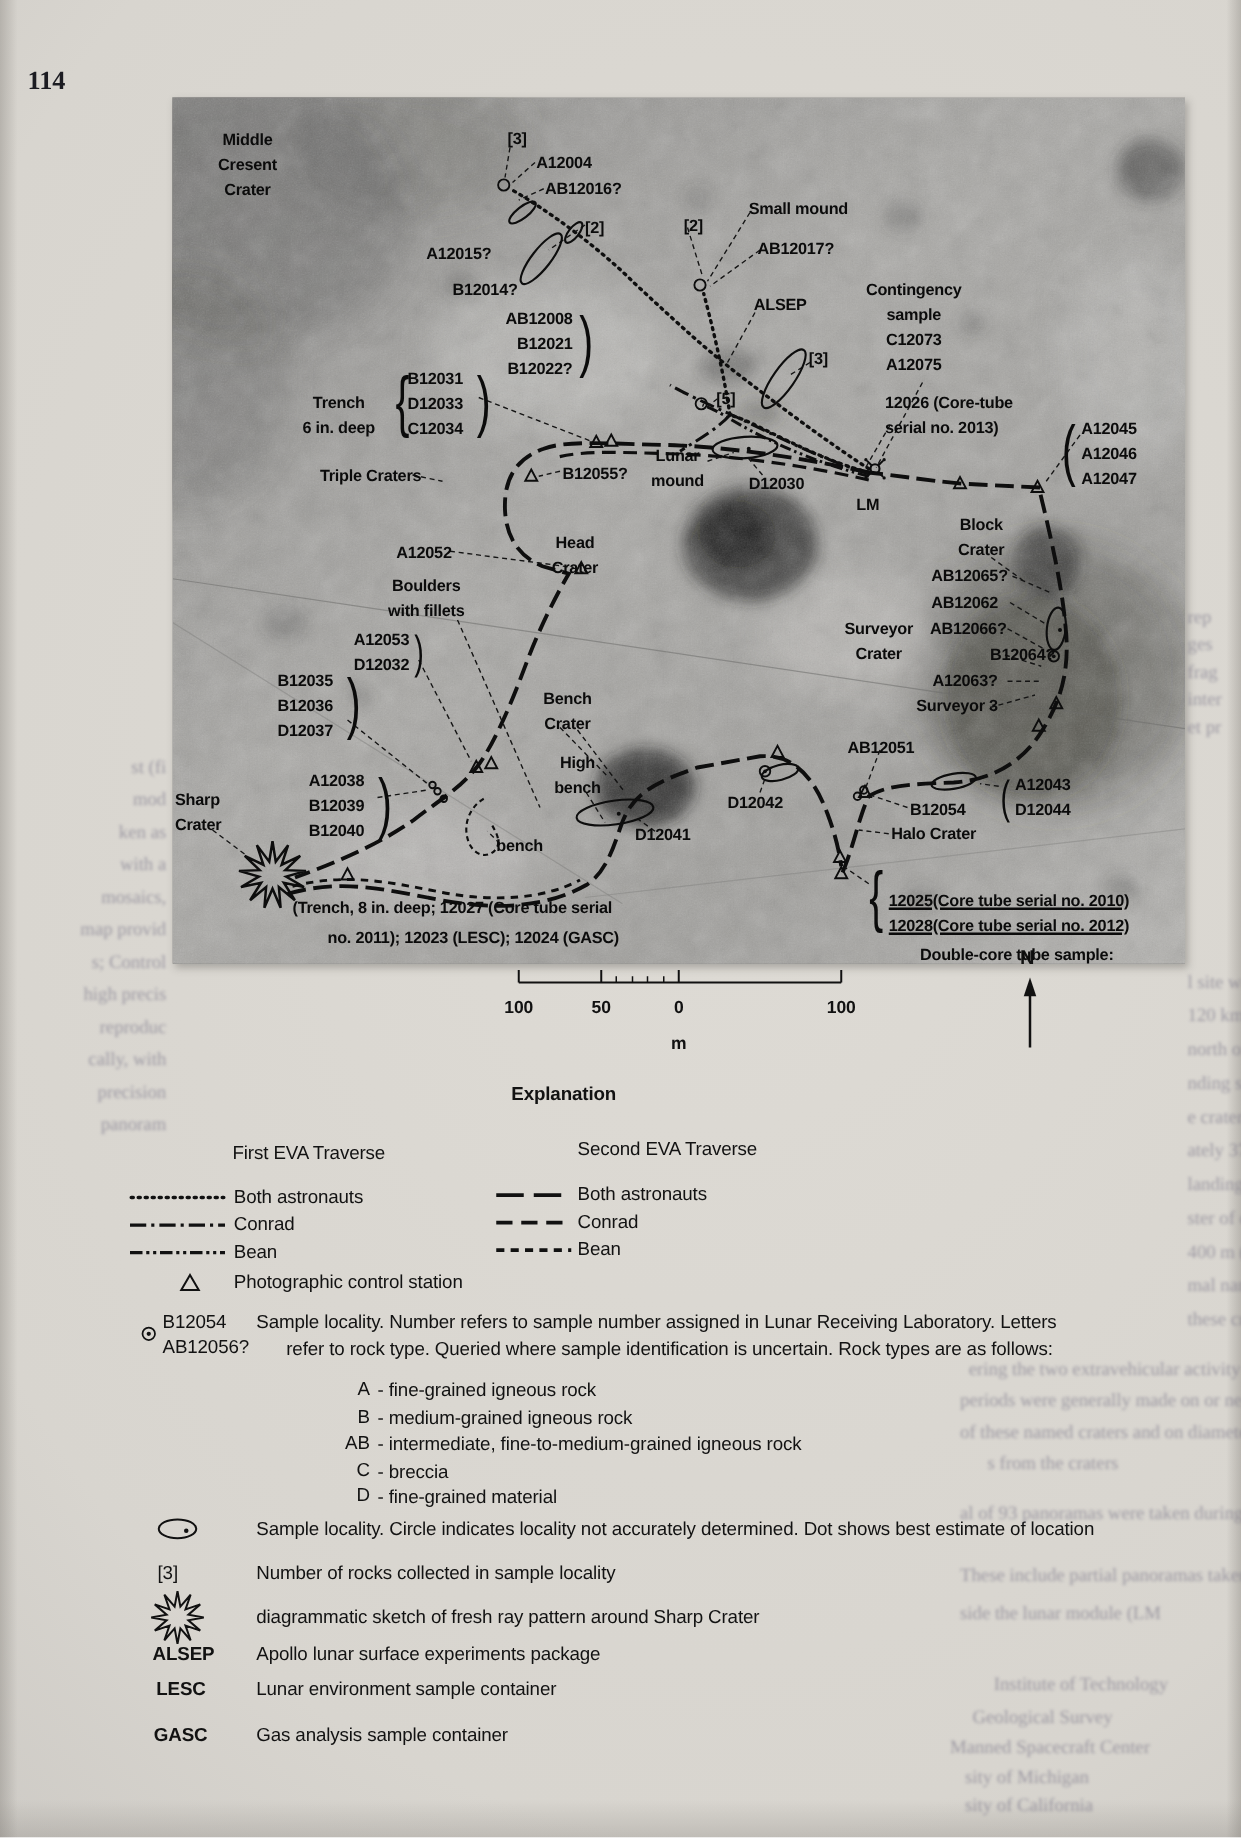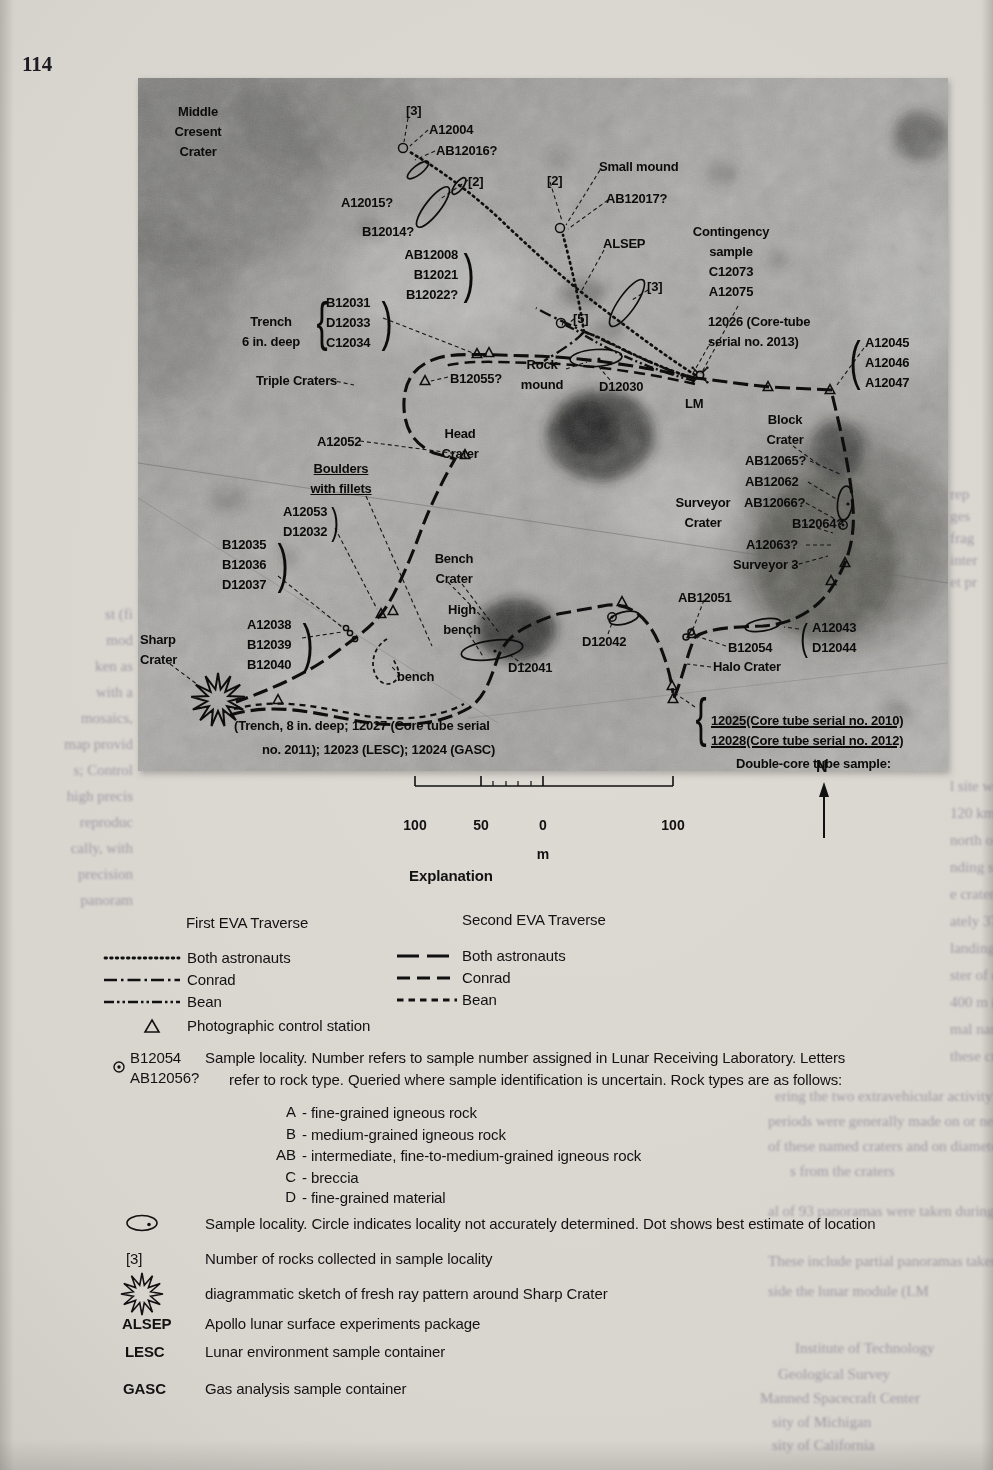--- a/index.html
+++ b/index.html
@@ -20,21 +20,21 @@
   #photo svg{position:absolute;left:0;top:0;}
   .map-label{position:absolute;font:bold 13px/20px "Liberation Sans",sans-serif;
     color:#0b0b0b;white-space:pre-line;letter-spacing:-.2px;z-index:5;}
   .map-label.ac{transform:translateX(-50%);text-align:center;}
   .map-label.ar{transform:translateX(-100%);text-align:right;}
   .map-label.u{text-decoration:underline;text-decoration-thickness:1.5px;}
   .map-label.br3{font:400 54px/56px "Liberation Sans",sans-serif;transform:scale(.62,1);letter-spacing:0;}
   .map-label.br2{font:400 37px/39px "Liberation Sans",sans-serif;transform:scale(.62,1);letter-spacing:0;}
   
   #scalebar{position:absolute;left:405px;top:770px;}
-  .ticklab{position:absolute;transform:translateX(-50%);font:bold 14px "Liberation Sans",sans-serif;color:#111;margin-top:20px;}
+  .ticklab{position:absolute;transform:translateX(-50%);font:bold 14px "Liberation Sans",sans-serif;color:#111;}
   #north-n{position:absolute;left:816px;top:758px;font:bold 16px "Liberation Sans",sans-serif;color:#111;}
   #north-arrow{position:absolute;left:808px;top:780px;}
   
   .xp{position:absolute;color:#121212;font:15px/20px "Liberation Sans",sans-serif;letter-spacing:-.1px;}
   .xp.b{font-weight:bold;font-size:15px;}
   .swatch{position:absolute;}
   .sym{position:absolute;}
   .rock-letter{position:absolute;width:28px;text-align:right;font:15px "Liberation Sans",sans-serif;color:#121212;}
   .abbr{font-weight:bold;}
   
@@ -208,21 +208,21 @@
       <div class="map-label br3" style="left: 322px; top: 167px;">)</div>
       <div class="map-label ac" style="left: 133px; top: 234px;">Trench
 6 in. deep</div>
       <div class="map-label br3" style="left: 175px; top: 215px;">{</div>
       <div class="map-label" style="left: 188px; top: 215px;">B12031
 D12033
 C12034</div>
       <div class="map-label br3" style="left: 240px; top: 215px;">)</div>
       <div class="map-label" style="left: 118px; top: 293px;">Triple Craters</div>
       <div class="map-label" style="left: 312px; top: 291px;">B12055?</div>
-      <div class="map-label ac" style="left: 404px; top: 277px;">Rock
+      <div class="map-label ac" style="left: 404px; top: 277px;">Lunar
 mound</div>
       <div class="map-label" style="left: 461px; top: 79px;">Small mound</div>
       <div class="map-label" style="left: 468px; top: 111px;">AB12017?</div>
       <div class="map-label" style="left: 465px; top: 156px;">ALSEP</div>
       <div class="map-label ac" style="left: 593px; top: 144px;">Contingency
 sample
 C12073
 A12075</div>
       <div class="map-label" style="left: 509px; top: 199px;">[3]</div>
       <div class="map-label" style="left: 435px; top: 231px;">[5]</div>
@@ -270,21 +270,21 @@
       <div class="map-label br3" style="left: 161px; top: 537px;">)</div>
       <div class="map-label ac" style="left: 316px; top: 471px;">Bench
 Crater</div>
       <div class="map-label ac" style="left: 324px; top: 522px;">High
 bench</div>
       <div class="map-label" style="left: 259px; top: 589px;">bench</div>
       <div class="map-label" style="left: 370px; top: 580px; text-align: center;">D12041</div>
       <div class="map-label" style="left: 96px; top: 638px;">(Trench, 8 in. deep; 12027 (Core tube serial</div>
       <div class="map-label" style="left: 124px; top: 662px;">no. 2011); 12023 (LESC); 12024 (GASC)</div>
       <div class="map-label" style="left: 179px; top: 354px;">A12052</div>
-      <div class="map-label ac" style="left: 203px; top: 381px; text-decoration: underline;">Boulders
+      <div class="map-label ac" style="left: 203px; top: 381px;">Boulders
 with fillets</div>
       <div class="map-label ac" style="left: 322px; top: 346px;">Head
 Crater</div>
     </div>
 
   <div id="scalebar">
     <svg width="290" height="24">
       <g stroke="#111" stroke-width="1.6">
         <path d="M10,16 H268" fill="none"></path>
         <path d="M10,16 V6 M76,16 V6 M138,16 V6 M268,16 V6" fill="none"></path>

